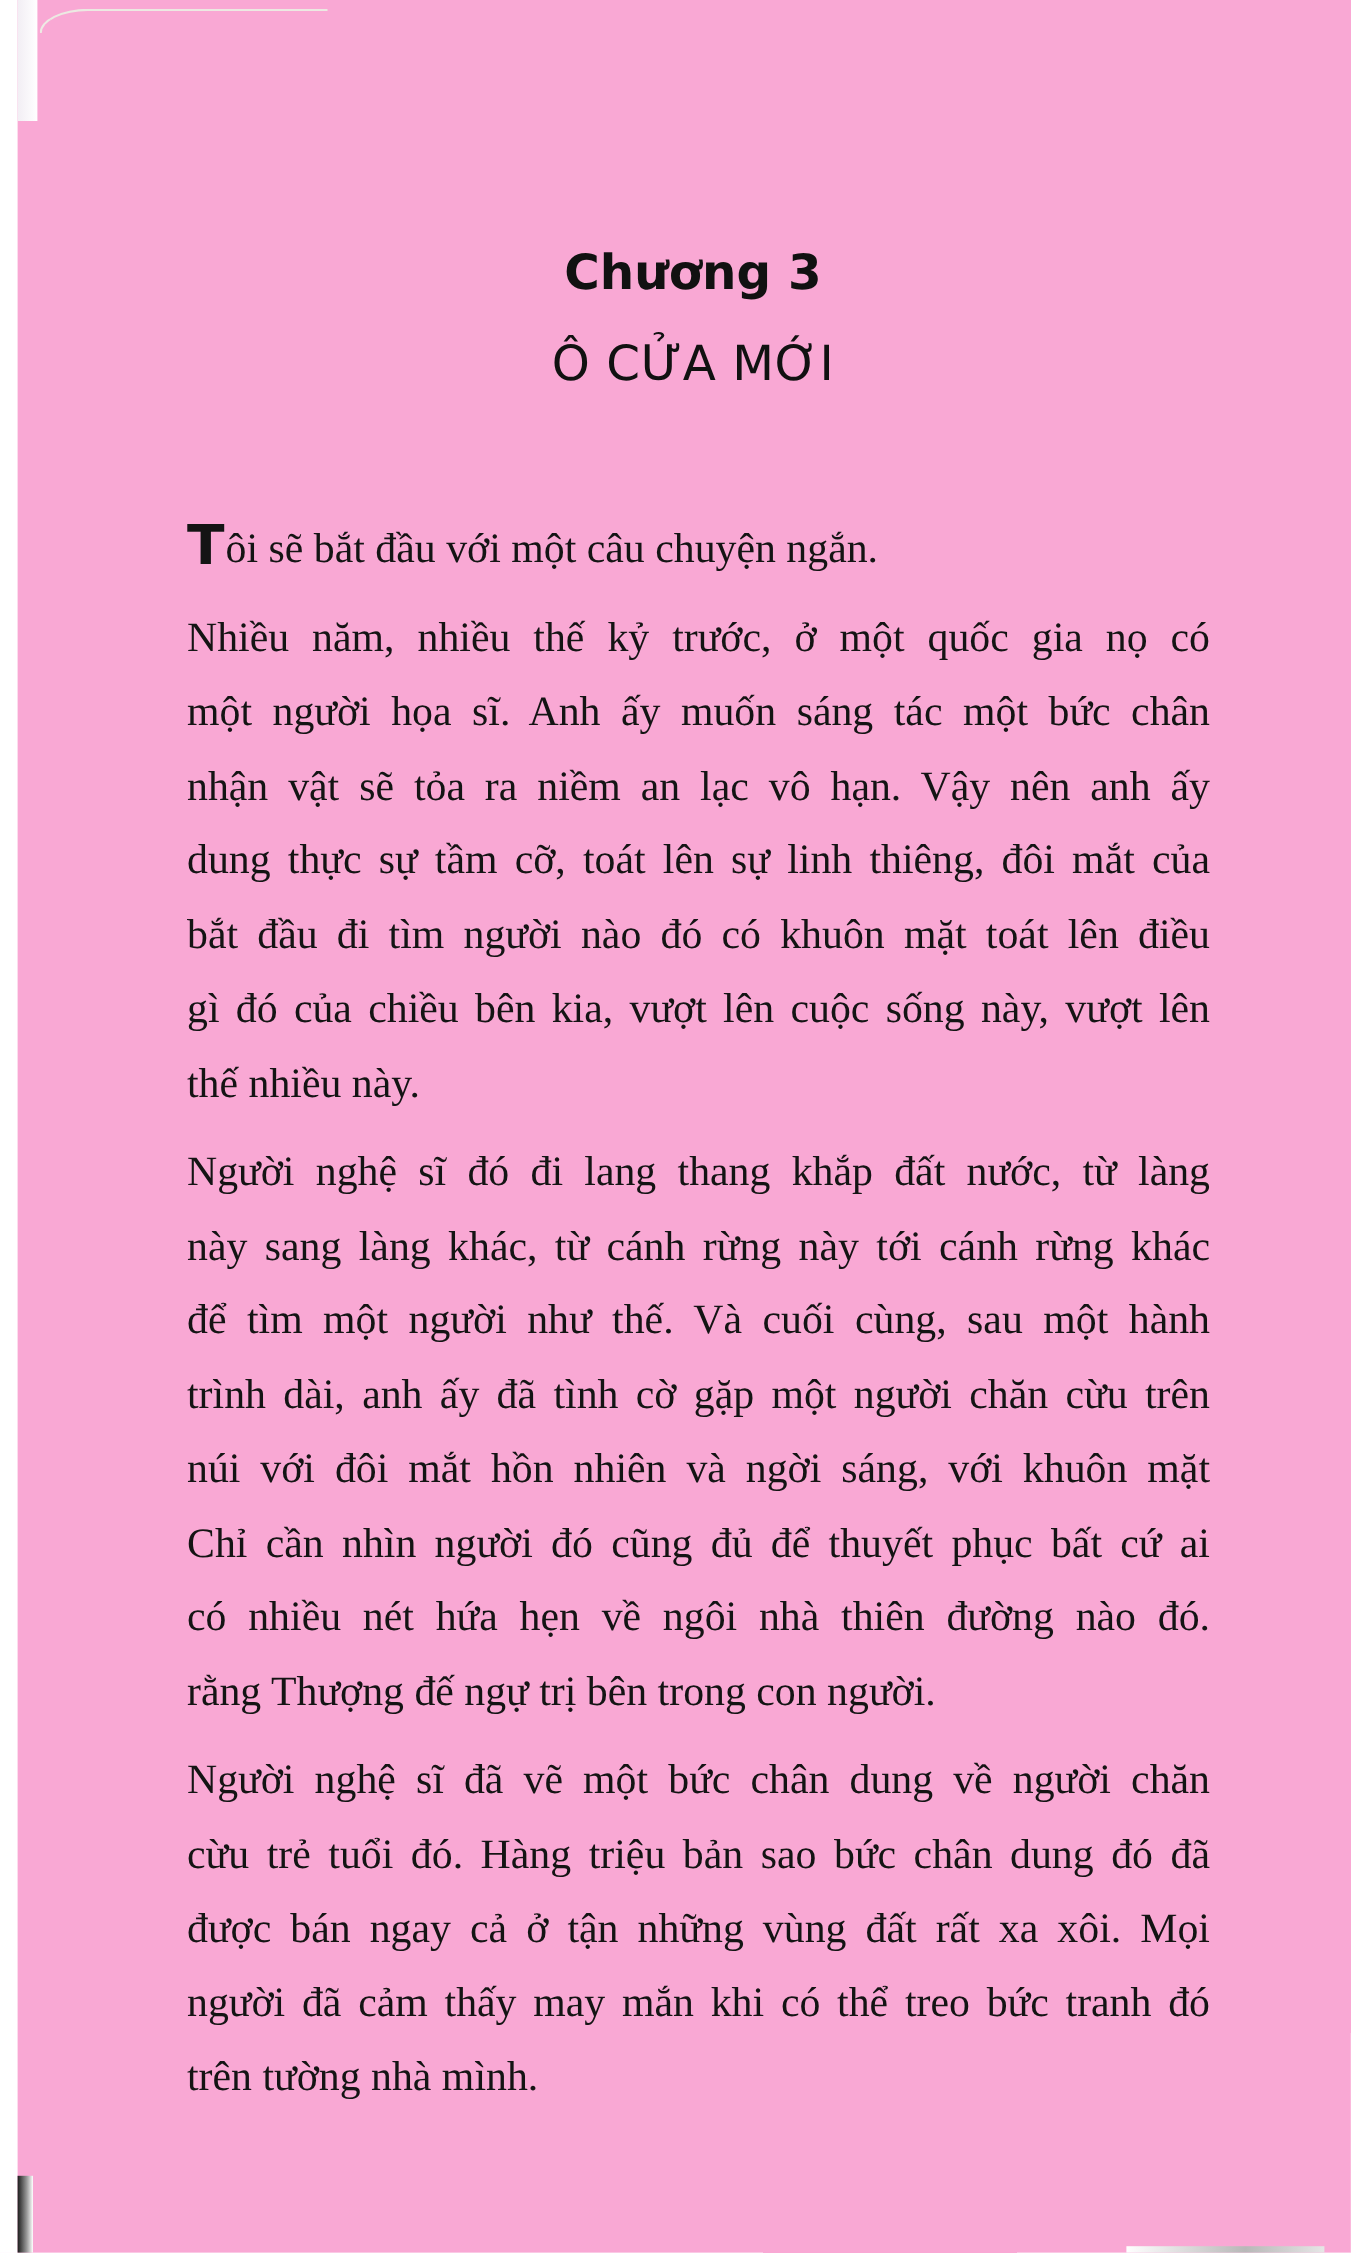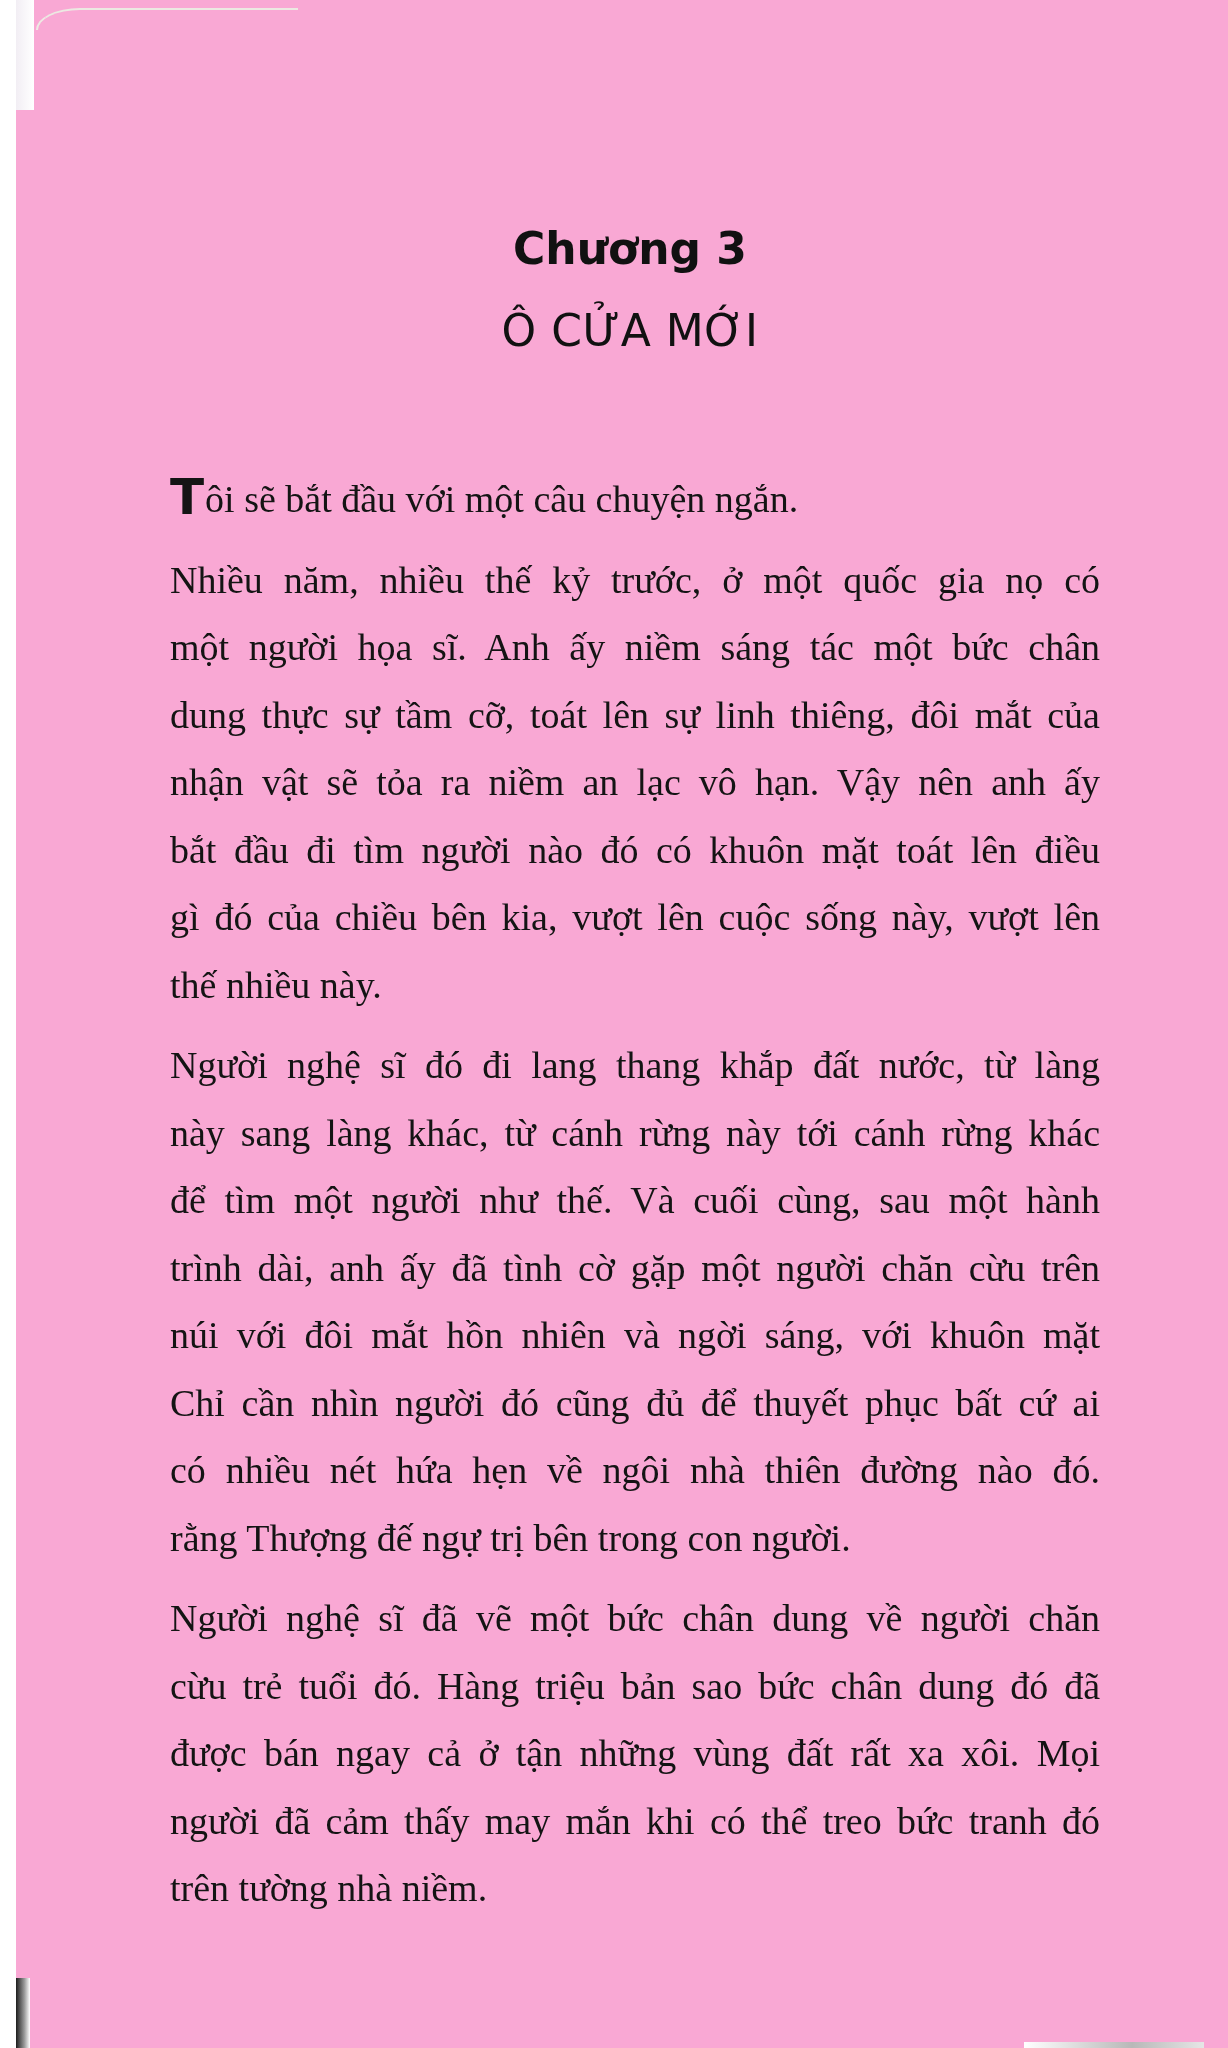--- a/index.html
+++ b/index.html
@@ -115,23 +115,23 @@
   </header>
 
   <main class="body-text">
 
     <p class="paragraph">
       <span class="line last"><span class="drop-cap">T</span><span>ôi sẽ bắt đầu với một câu chuyện ngắn.</span></span>
     </p>
 
     <p class="paragraph">
       <span class="line">Nhiều năm, nhiều thế kỷ trước, ở một quốc gia nọ có</span>
-      <span class="line">một người họa sĩ. Anh ấy niềm sáng tác một bức chân</span>
+      <span class="line">một người họa sĩ. Anh ấy muốn sáng tác một bức chân</span>
+      <span class="line">nhận vật sẽ tỏa ra niềm an lạc vô hạn. Vậy nên anh ấy</span>
       <span class="line">dung thực sự tầm cỡ, toát lên sự linh thiêng, đôi mắt của</span>
-      <span class="line">nhận vật sẽ tỏa ra niềm an lạc vô hạn. Vậy nên anh ấy</span>
       <span class="line">bắt đầu đi tìm người nào đó có khuôn mặt toát lên điều</span>
       <span class="line">gì đó của chiều bên kia, vượt lên cuộc sống này, vượt lên</span>
       <span class="line last">thế nhiều này.</span>
     </p>
 
     <p class="paragraph">
       <span class="line">Người nghệ sĩ đó đi lang thang khắp đất nước, từ làng</span>
       <span class="line">này sang làng khác, từ cánh rừng này tới cánh rừng khác</span>
       <span class="line">để tìm một người như thế. Và cuối cùng, sau một hành</span>
       <span class="line">trình dài, anh ấy đã tình cờ gặp một người chăn cừu trên</span>
@@ -139,17 +139,17 @@
       <span class="line">Chỉ cần nhìn người đó cũng đủ để thuyết phục bất cứ ai</span>
       <span class="line">có nhiều nét hứa hẹn về ngôi nhà thiên đường nào đó.</span>
       <span class="line last">rằng Thượng đế ngự trị bên trong con người.</span>
     </p>
 
     <p class="paragraph">
       <span class="line">Người nghệ sĩ đã vẽ một bức chân dung về người chăn</span>
       <span class="line">cừu trẻ tuổi đó. Hàng triệu bản sao bức chân dung đó đã</span>
       <span class="line">được bán ngay cả ở tận những vùng đất rất xa xôi. Mọi</span>
       <span class="line">người đã cảm thấy may mắn khi có thể treo bức tranh đó</span>
-      <span class="line last">trên tường nhà niềm.</span>
+      <span class="line last">trên tường nhà mình.</span>
     </p>
 
   </main>
 </div>
 
 </body></html>

